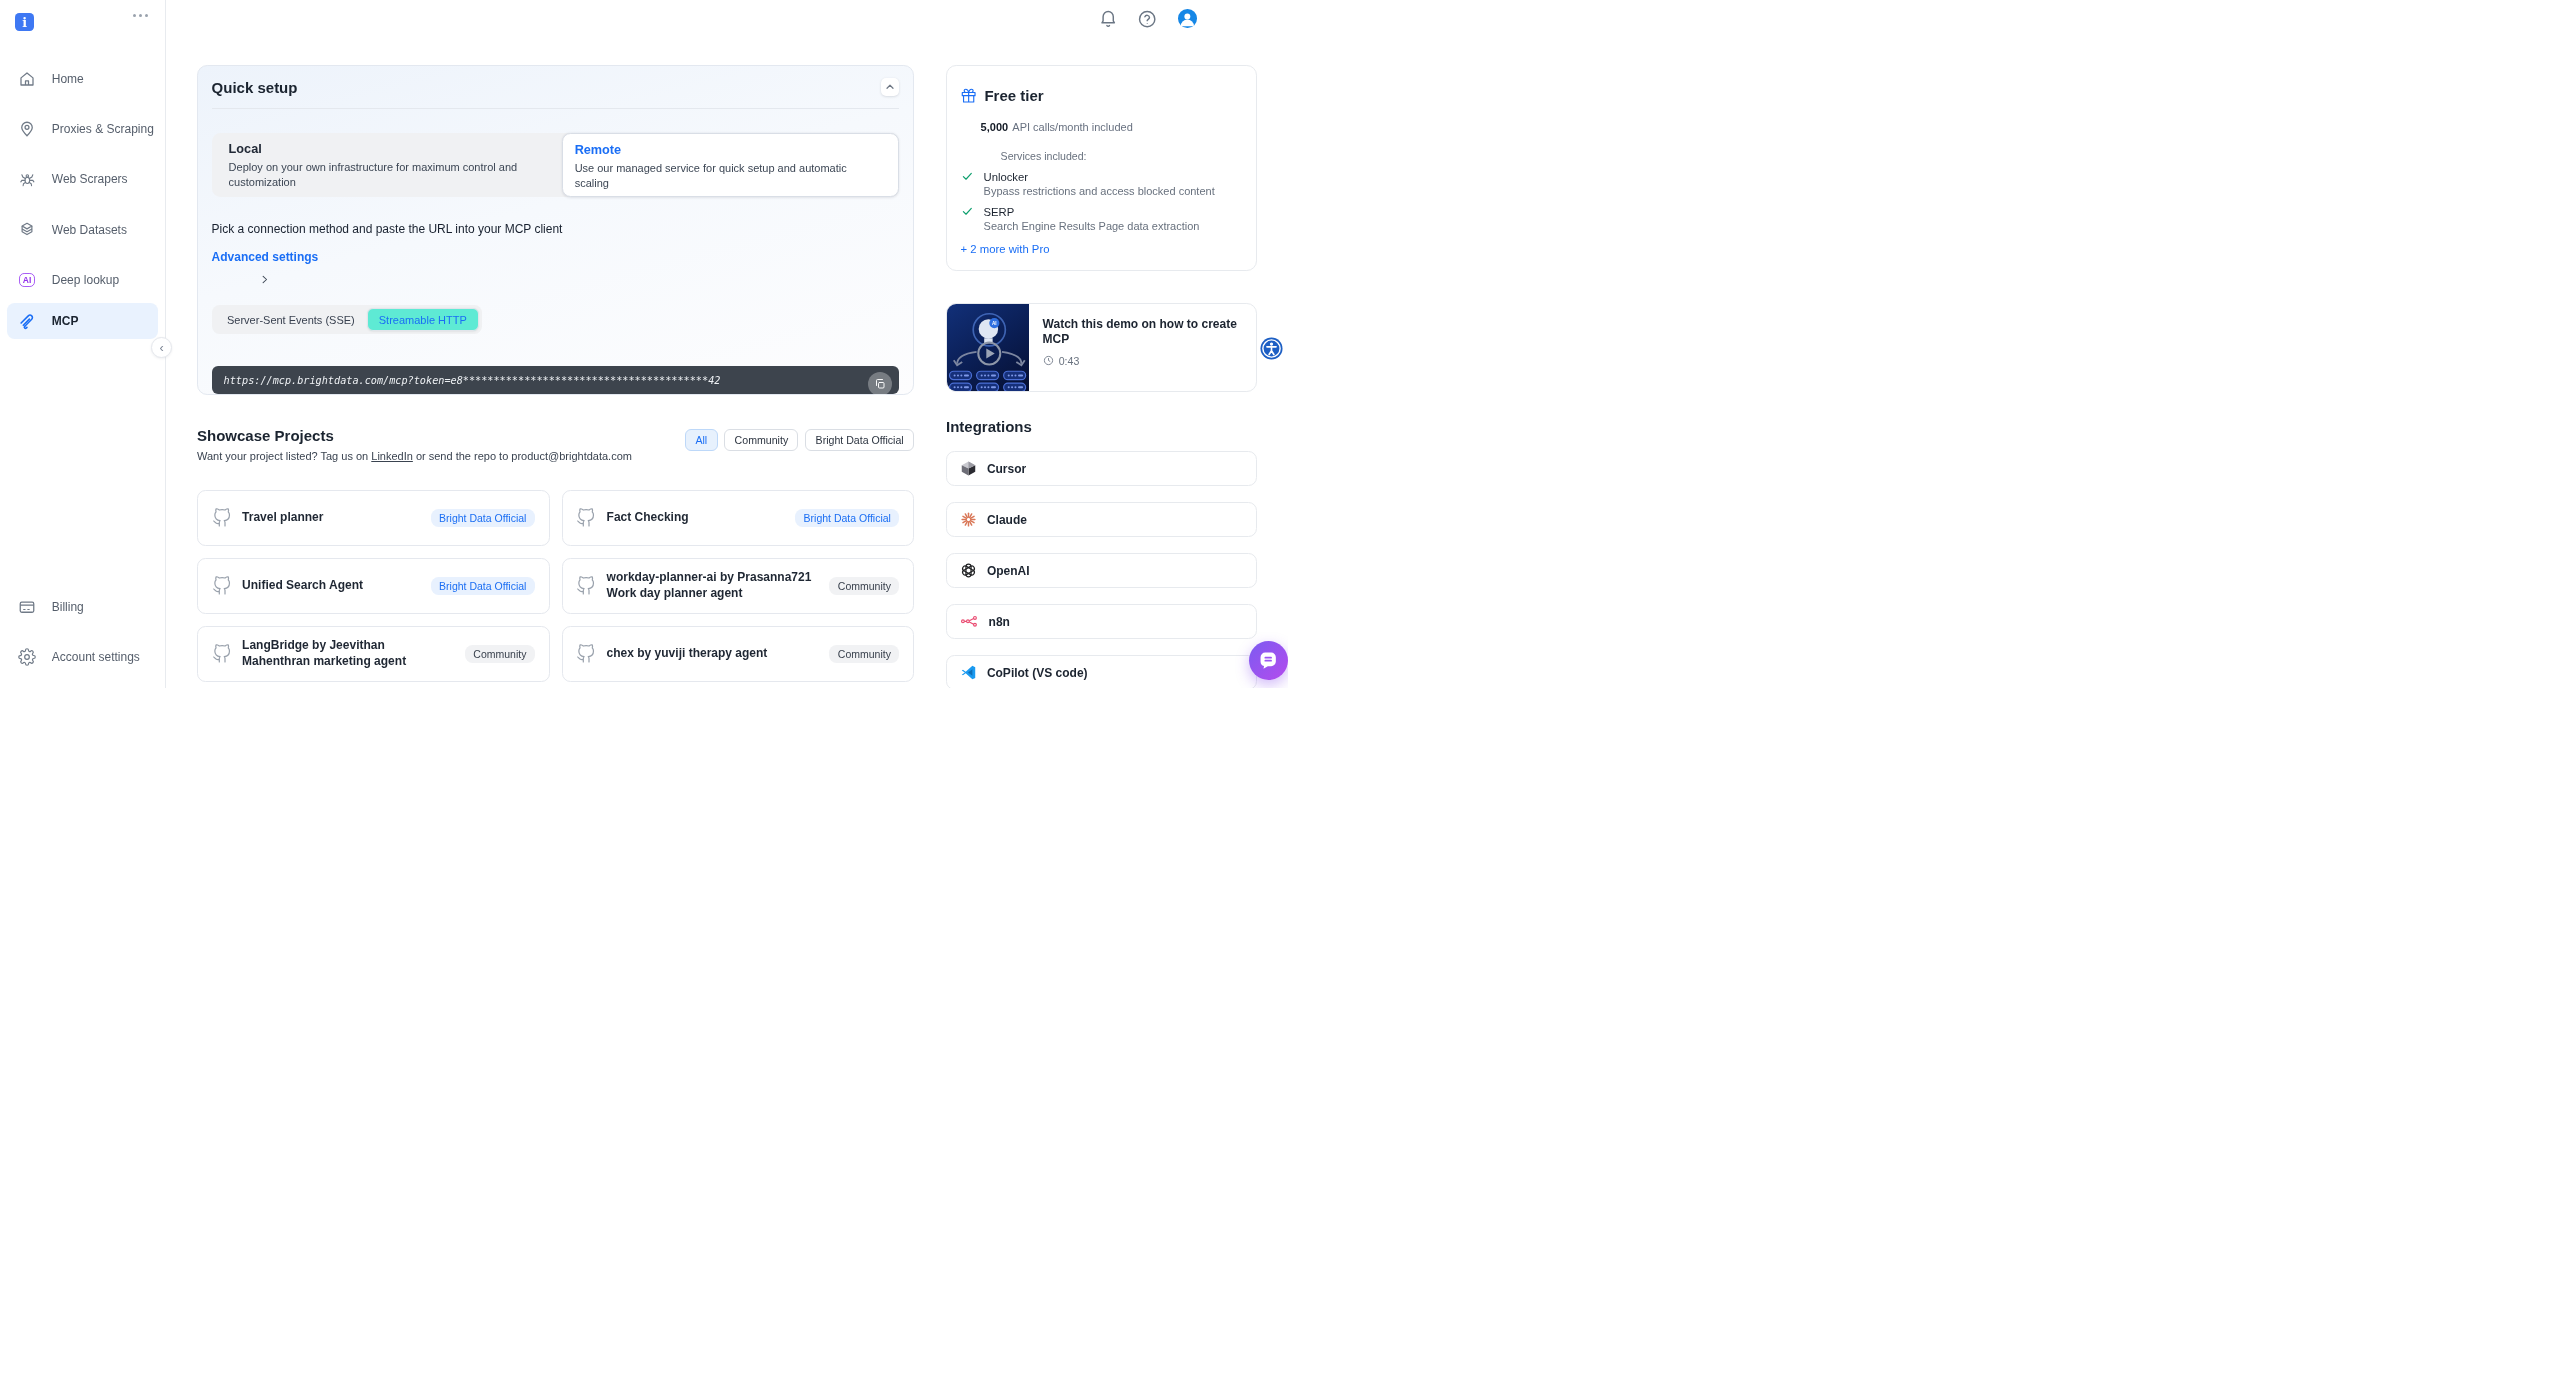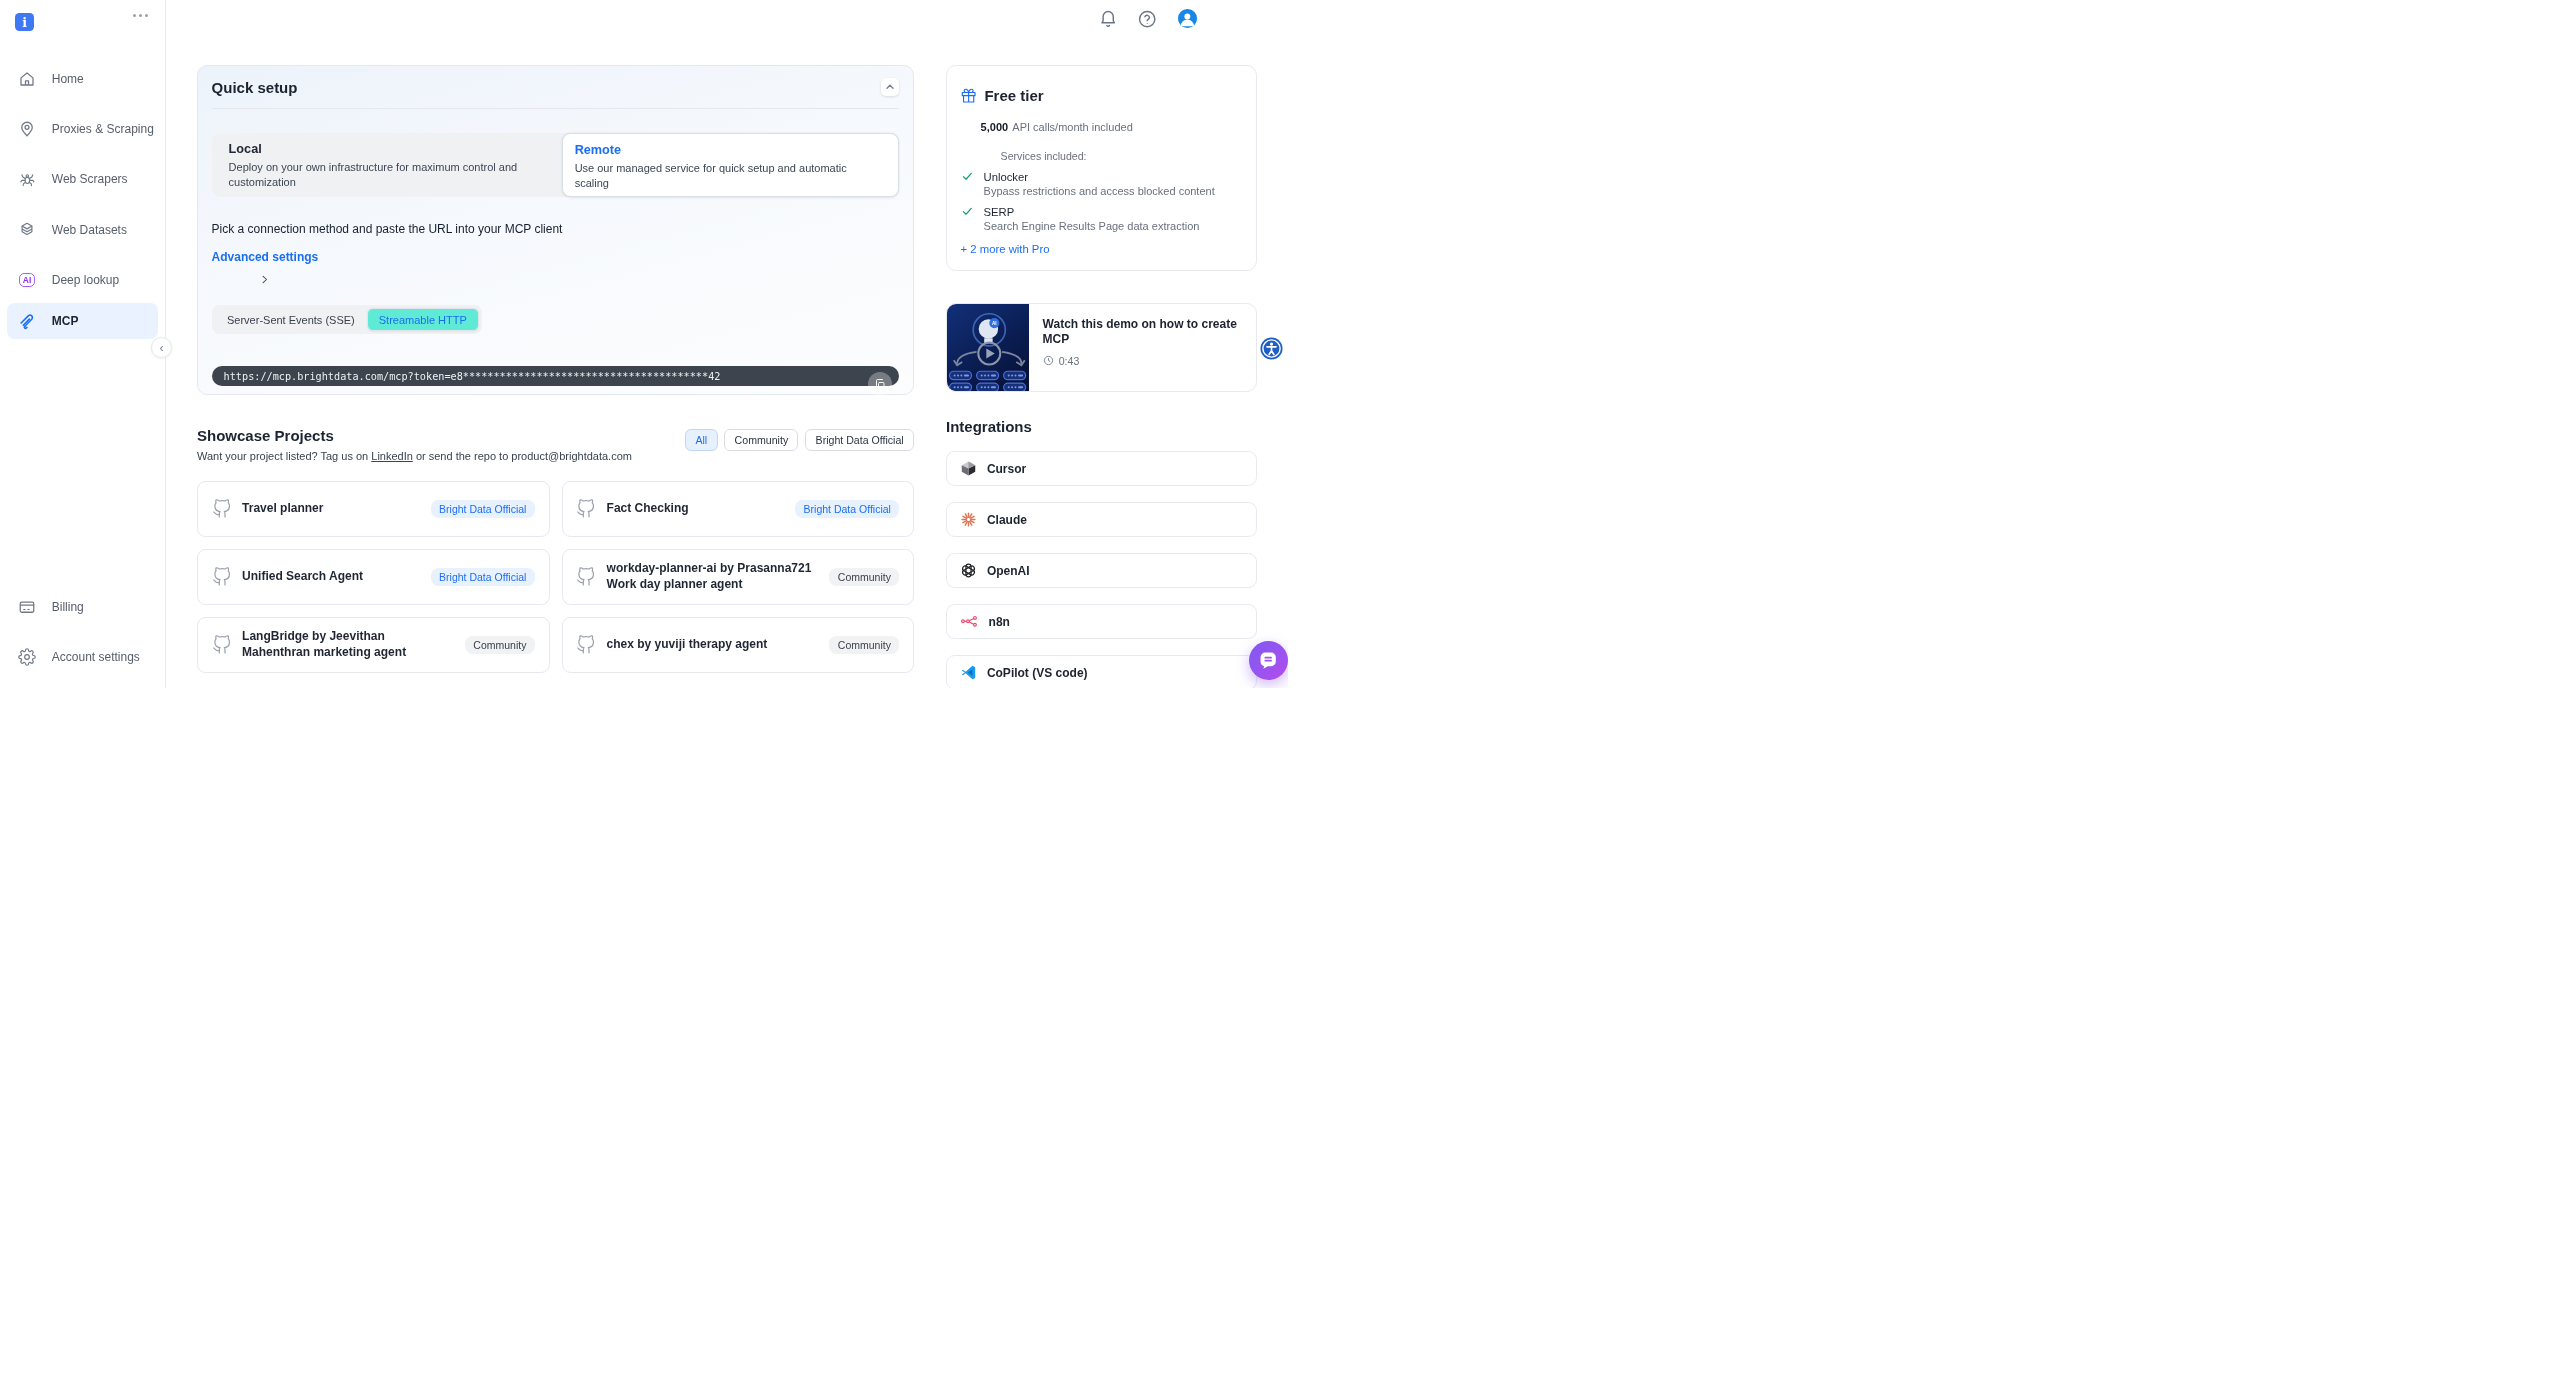--- a/index.html
+++ b/index.html
@@ -52,38 +52,38 @@
   .deploy-opt.remote .opt-name { color:#1a6ef5; }
   .opt-desc { margin-top:4.2px; font-size:11px; line-height:1.3; color:#3c4654; max-width:323px; }
   .pick-text { margin-top:25px; font-size:12px; color:#18212f; }
   .advanced-row { margin-top:14.4px; display:flex; align-items:center; gap:9.3px; cursor:pointer; width:fit-content;flex-direction:column; }
   .advanced-label { color:#1a6ef5; font-weight:bold; font-size:12px; }
   .tabs { margin-top:20.4px; display:inline-flex; background:#f0f1f3; border-radius:7.6px; padding:3.4px; }
   .tab { border:none; background:transparent; font-size:11px; color:#394150;
     padding:5.1px 12px; border-radius:6px; cursor:pointer; font-family:inherit; }
   .tab.active { background:#5eead4; color:#1a6ef5; border:0.8px solid #e1e5eb;
     box-shadow:0 0.8px 1.7px rgba(0,0,0,.06); padding:4.2px 11px; }
-  .code-row { margin-top:32px; background:#3d444d; border-radius:14px; height:20px;
-    display:flex; align-items:center; padding:0 12px; position:relative; }
+  .code-row { margin-top:32px; background:#3d444d; border-radius:6px; height:28px;
+    display:flex; align-items:center; padding:0 12px; position:relative;font-style:italic; }
   .code-text { font-family:"DejaVu Sans Mono", monospace; font-size:10.2px; color:#eef1f4; white-space:nowrap; }
   .copy-btn { position:absolute; right:7.6px; top:6px; width:24px; height:24px; border:none;
     border-radius:50%; background:rgba(255,255,255,.30); display:flex; align-items:center;
     justify-content:center; cursor:pointer; }
 
   
   .showcase { position:absolute; left:197px; top:427px; width:717px; }
   .sc-head { display:flex; justify-content:space-between; align-items:flex-start; }
   .sc-title { font-size:15px; font-weight:bold; color:#1b2430; }
   .sc-sub { margin-top:6px; font-size:11px; color:#3a4350; }
   .sc-sub a { color:#3a4350; text-decoration:underline; cursor:pointer; }
   .filters { display:flex; gap:6.8px; margin-top:1.7px; }
   .filter-btn { font-size:10.6px; font-family:inherit; padding:4.2px 9.3px; border-radius:6px;
     border:0.8px solid #dadee4; background:#fff; color:#2c3440; cursor:pointer; }
   .filter-btn.active { background:#e7f1fd; border-color:#bdd8f9; color:#1a6ef5; }
-  .proj-grid { margin-top:19px; display:grid; grid-template-columns:1fr 1fr; column-gap:12.7px; row-gap:13.6px;gap:12px; }
+  .proj-grid { margin-top:28px; display:grid; grid-template-columns:1fr 1fr; column-gap:12.7px; row-gap:13.6px;gap:12px; }
   .proj-card { border:0.8px solid #e5e8ee; border-radius:8.5px; background:#fff; min-height:56px;
     display:flex; align-items:center; padding:8.5px 13.6px; gap:11px; cursor:pointer; }
   .proj-title { flex:1; font-size:12px; font-weight:bold; color:#1f2733; line-height:1.3; padding-right:5.1px; }
   .badge { font-size:10.5px; padding:3.4px 8.5px; border-radius:7.6px; white-space:nowrap; }
   .badge.official { background:#e8f1fe; color:#1b6ef3; }
   .badge.community { background:#f1f2f4; color:#39414d; }
 
   
   .free-card { position:absolute; left:946px; top:65px; width:311px; height:206px;
     border:0.8px solid #e7eaee; border-radius:10.2px; background:#fff; padding:13.6px; }

